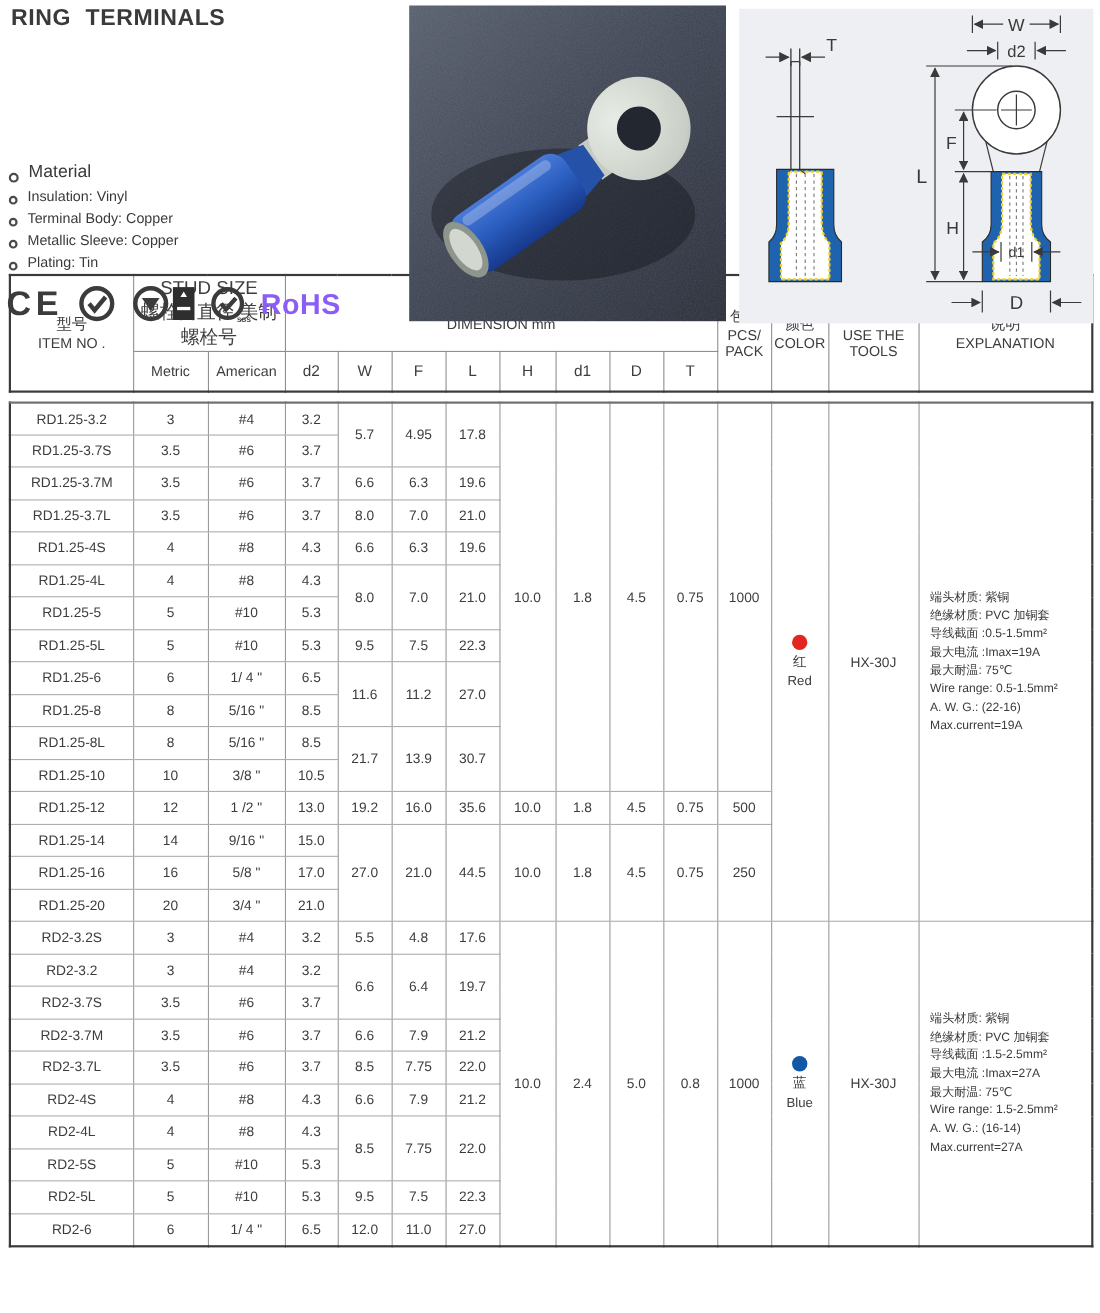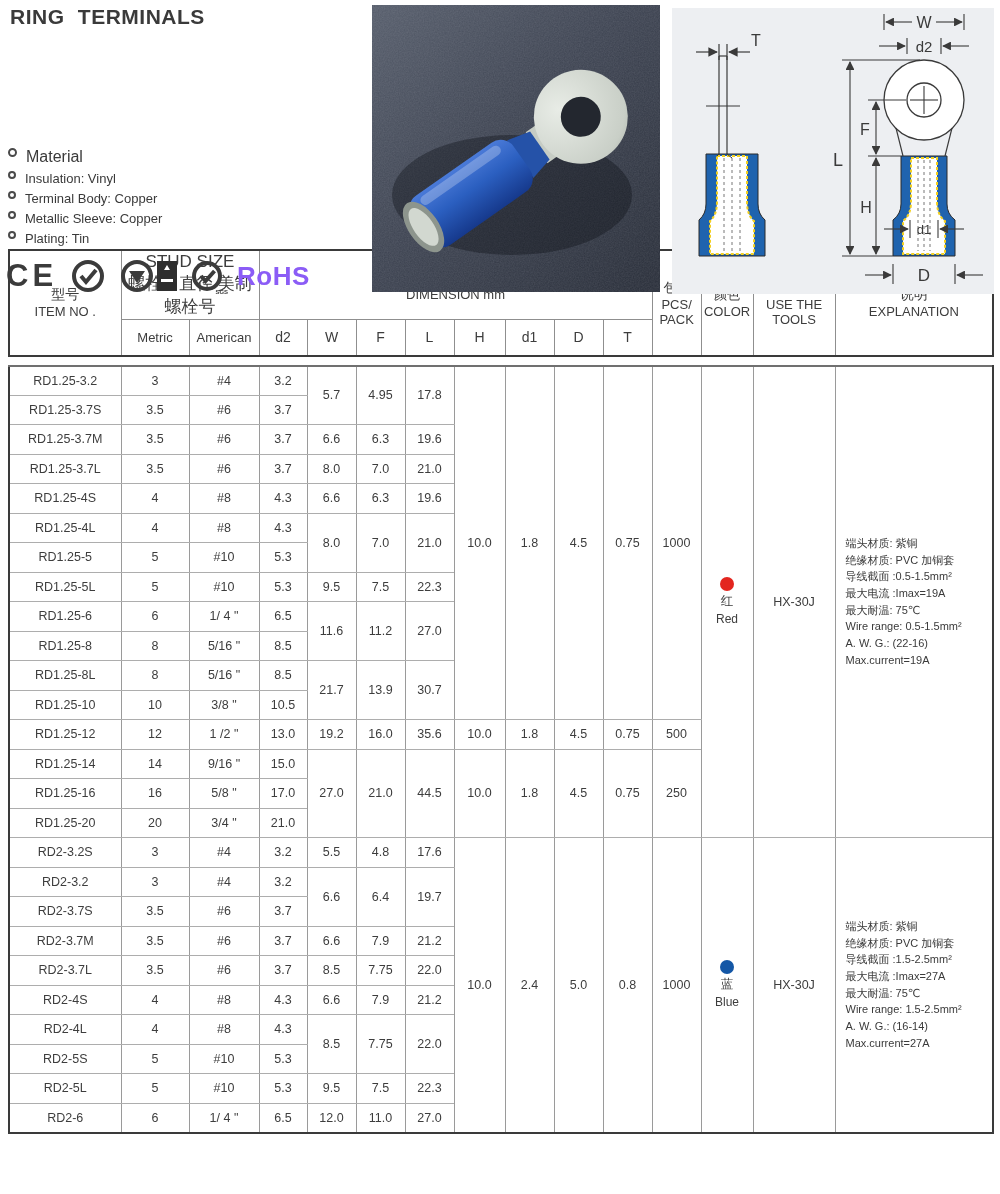--- a/index.html
+++ b/index.html
@@ -10,21 +10,21 @@
     color:#3d3d3d; position:relative; overflow:hidden;
   }
   
   .top { position:relative; height:249px; }
   .title-block { position:absolute; left:10px; top:4px; }
   .title-block .t1, .title-block .t2 {
     font-size:21px; font-weight:bold; color:#3a3a3a;
     letter-spacing:0.5px; word-spacing:7px; line-height:1.25;
   }
   .materials { position:absolute; left:8px; top:148px; }
-  .mat-row { display:flex; align-items:flex-start; margin-bottom:5px; }
+  .mat-row { display:flex; align-items:flex-end; margin-bottom:5px; }
   .bullet {
     width:9px; height:9px; border:2px solid #4a4a4a; border-radius:50%;
     margin-right:9px; flex:0 0 auto;
   }
   .mat-heading { font-size:16px; color:#3a3a3a; }
   .mat-item { font-size:13px; color:#3a3a3a; }
   .certs { position:absolute; left:6px; top:258px; display:flex; align-items:center; gap:13px; }
   .ce-text { font-size:31px; font-weight:600; letter-spacing:4px; color:#3b3b3b; }
   .rohs-text { font-size:26px; font-weight:bold; color:#8b5cf6; letter-spacing:0.5px; }
   .badge { display:flex; align-items:center; gap:2px; }

